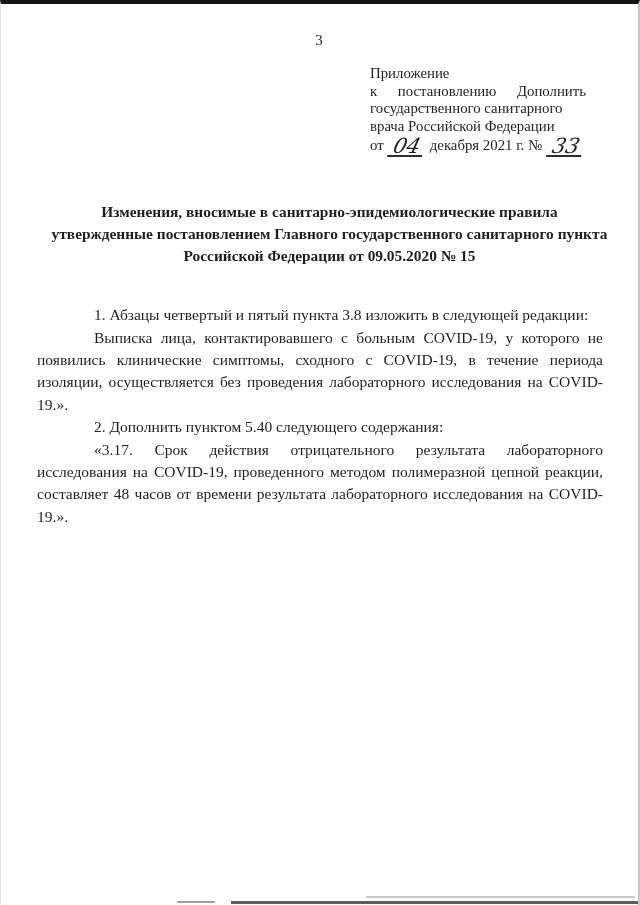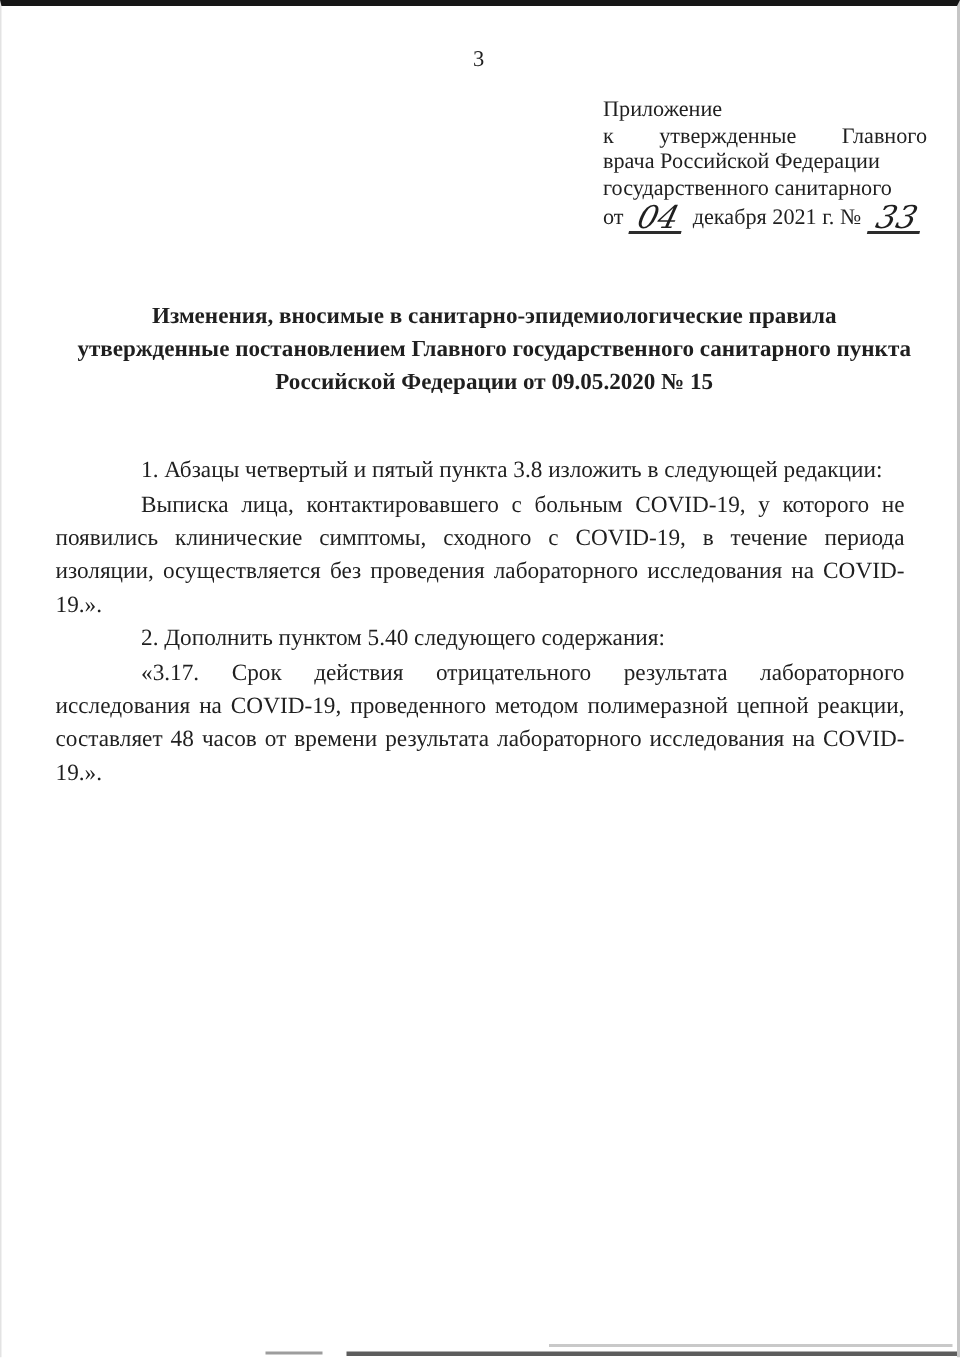--- a/index.html
+++ b/index.html
@@ -21,21 +21,21 @@
     overflow: hidden;
   }
   .page-number {
     padding-top: 28px;
     text-align: center;
     font-size: 15px;
     letter-spacing: 1px;
   }
   .annex {
     width: 216px;
-    margin: 16px 20px 0 auto;
+    margin: 16px 52px 0 auto;
     font-size: 14.8px;
     line-height: 17.6px;
   }
   .annex-line { text-align: left; }
   .annex-line.justify-last {
     text-align: justify;
     text-align-last: justify;
   }
   .annex-date {
     margin-top: 2px;
@@ -99,23 +99,23 @@
 </style>
 </head>
 <body>
 
 <div class="page">
 
   <div class="page-number">3</div>
 
   <div class="annex">
     <div class="annex-line">Приложение</div>
-    <div class="annex-line justify-last">к утвержденные Главного</div>
+    <div class="annex-line justify-last">к постановлению Дополнить</div>
+    <div class="annex-line">государственного санитарного</div>
     <div class="annex-line">врача Российской Федерации</div>
-    <div class="annex-line">государственного санитарного</div>
     <div class="annex-date">
       <span>от</span>
       <span class="hw">04</span>
       <span>декабря 2021 г. №</span>
       <span class="hw">33</span>
     </div>
   </div>
 
   <div class="title">
     <div class="title-line">Изменения, вносимые в санитарно-эпидемиологические правила</div>

